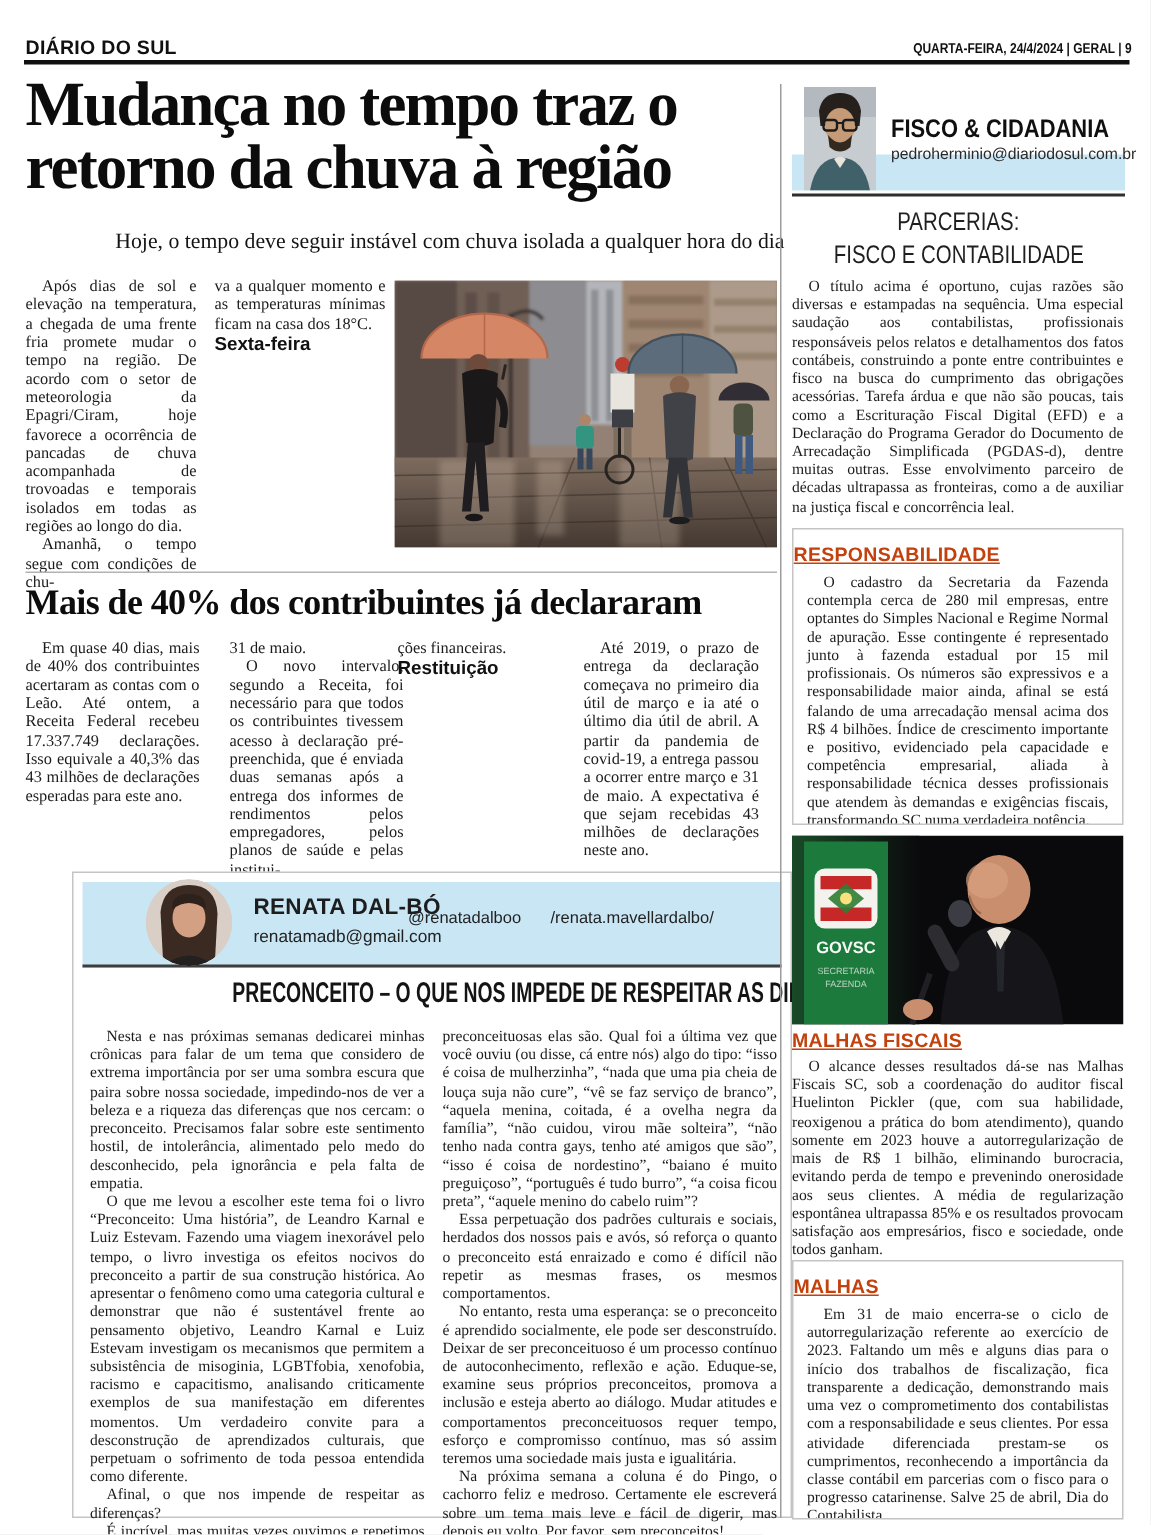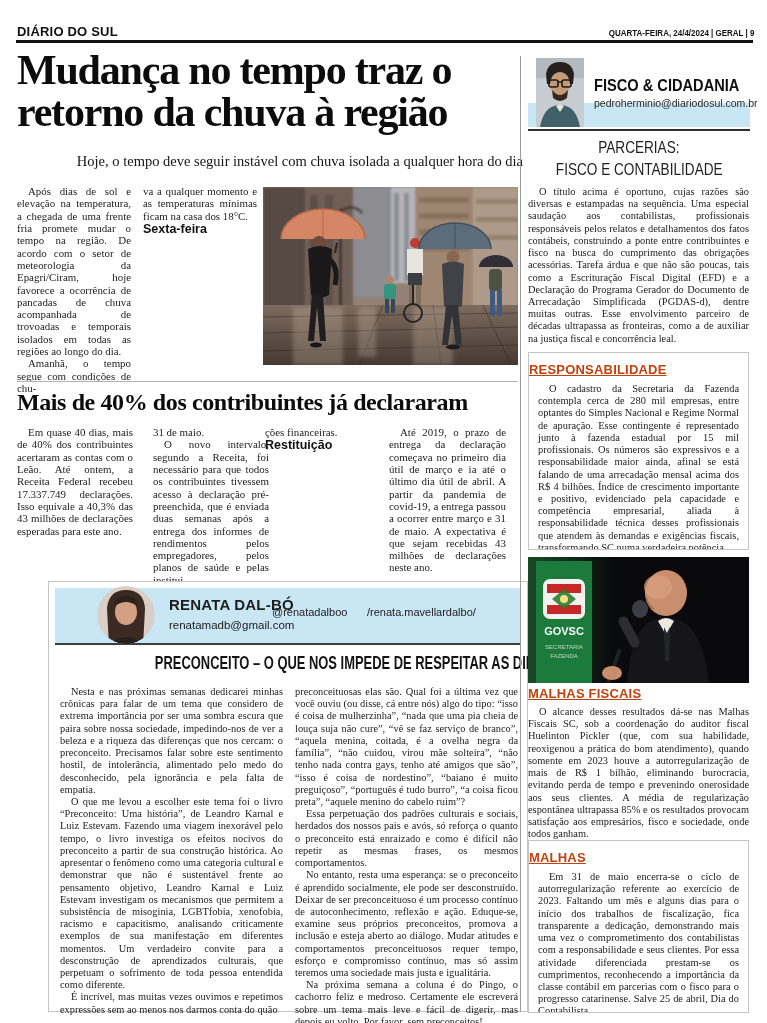--- a/index.html
+++ b/index.html
@@ -203,20 +203,21 @@
       <div class="abs colhandle" style="left:217px;top:18px;">@renatadalboo</div>
       <div class="abs colhandle" style="left:312px;top:18px;">/renata.mavellardalbo/</div>
     </div>
     <div class="abs center" style="left:0;right:0;top:70px;">
       <span class="cond preconceito-title">PRECONCEITO – O QUE NOS IMPEDE DE RESPEITAR AS DIFERENÇAS?</span>
     </div>
     <div class="abs" style="left:11px;top:104px;width:458px;display:flex;gap:12px;">
       <div class="t-wide" style="width:223px;">
         <p>Nesta e nas próximas semanas dedicarei minhas crônicas para falar de um tema que considero de extrema importância por ser uma sombra escura que paira sobre nossa sociedade, impedindo-nos de ver a beleza e a riqueza das diferenças que nos cercam: o preconceito. Precisamos falar sobre este sentimento hostil, de intolerância, alimentado pelo medo do desconhecido, pela ignorância e pela falta de empatia.</p>
         <p>O que me levou a escolher este tema foi o livro “Preconceito: Uma história”, de Leandro Karnal e Luiz Estevam. Fazendo uma viagem inexorável pelo tempo, o livro investiga os efeitos nocivos do preconceito a partir de sua construção histórica. Ao apresentar o fenômeno como uma categoria cultural e demonstrar que não é sustentável frente ao pensamento objetivo, Leandro Karnal e Luiz Estevam investigam os mecanismos que permitem a subsistência de misoginia, LGBTfobia, xenofobia, racismo e capacitismo, analisando criticamente exemplos de sua manifestação em diferentes momentos. Um verdadeiro convite para a desconstrução de aprendizados culturais, que perpetuam o sofrimento de toda pessoa entendida como diferente.</p>
+        <p>Afinal, o que nos impende de respeitar as diferenças?</p>
         <p>É incrível, mas muitas vezes ouvimos e repetimos expressões sem ao menos nos darmos conta do quão</p>
       </div>
       <div class="t-wide" style="width:223px;">
         <p class="cont">preconceituosas elas são. Qual foi a última vez que você ouviu (ou disse, cá entre nós) algo do tipo: “isso é coisa de mulherzinha”, “nada que uma pia cheia de louça suja não cure”, “vê se faz serviço de branco”, “aquela menina, coitada, é a ovelha negra da família”, “não cuidou, virou mãe solteira”, “não tenho nada contra gays, tenho até amigos que são”, “isso é coisa de nordestino”, “baiano é muito preguiçoso”, “português é tudo burro”, “a coisa ficou preta”, “aquele menino do cabelo ruim”?</p>
         <p>Essa perpetuação dos padrões culturais e sociais, herdados dos nossos pais e avós, só reforça o quanto o preconceito está enraizado e como é difícil não repetir as mesmas frases, os mesmos comportamentos.</p>
         <p>No entanto, resta uma esperança: se o preconceito é aprendido socialmente, ele pode ser desconstruído. Deixar de ser preconceituoso é um processo contínuo de autoconhecimento, reflexão e ação. Eduque-se, examine seus próprios preconceitos, promova a inclusão e esteja aberto ao diálogo. Mudar atitudes e comportamentos preconceituosos requer tempo, esforço e compromisso contínuo, mas só assim teremos uma sociedade mais justa e igualitária.</p>
         <p>Na próxima semana a coluna é do Pingo, o cachorro feliz e medroso. Certamente ele escreverá sobre um tema mais leve e fácil de digerir, mas depois eu volto. Por favor, sem preconceitos!</p>
       </div>
     </div>
   </section>

